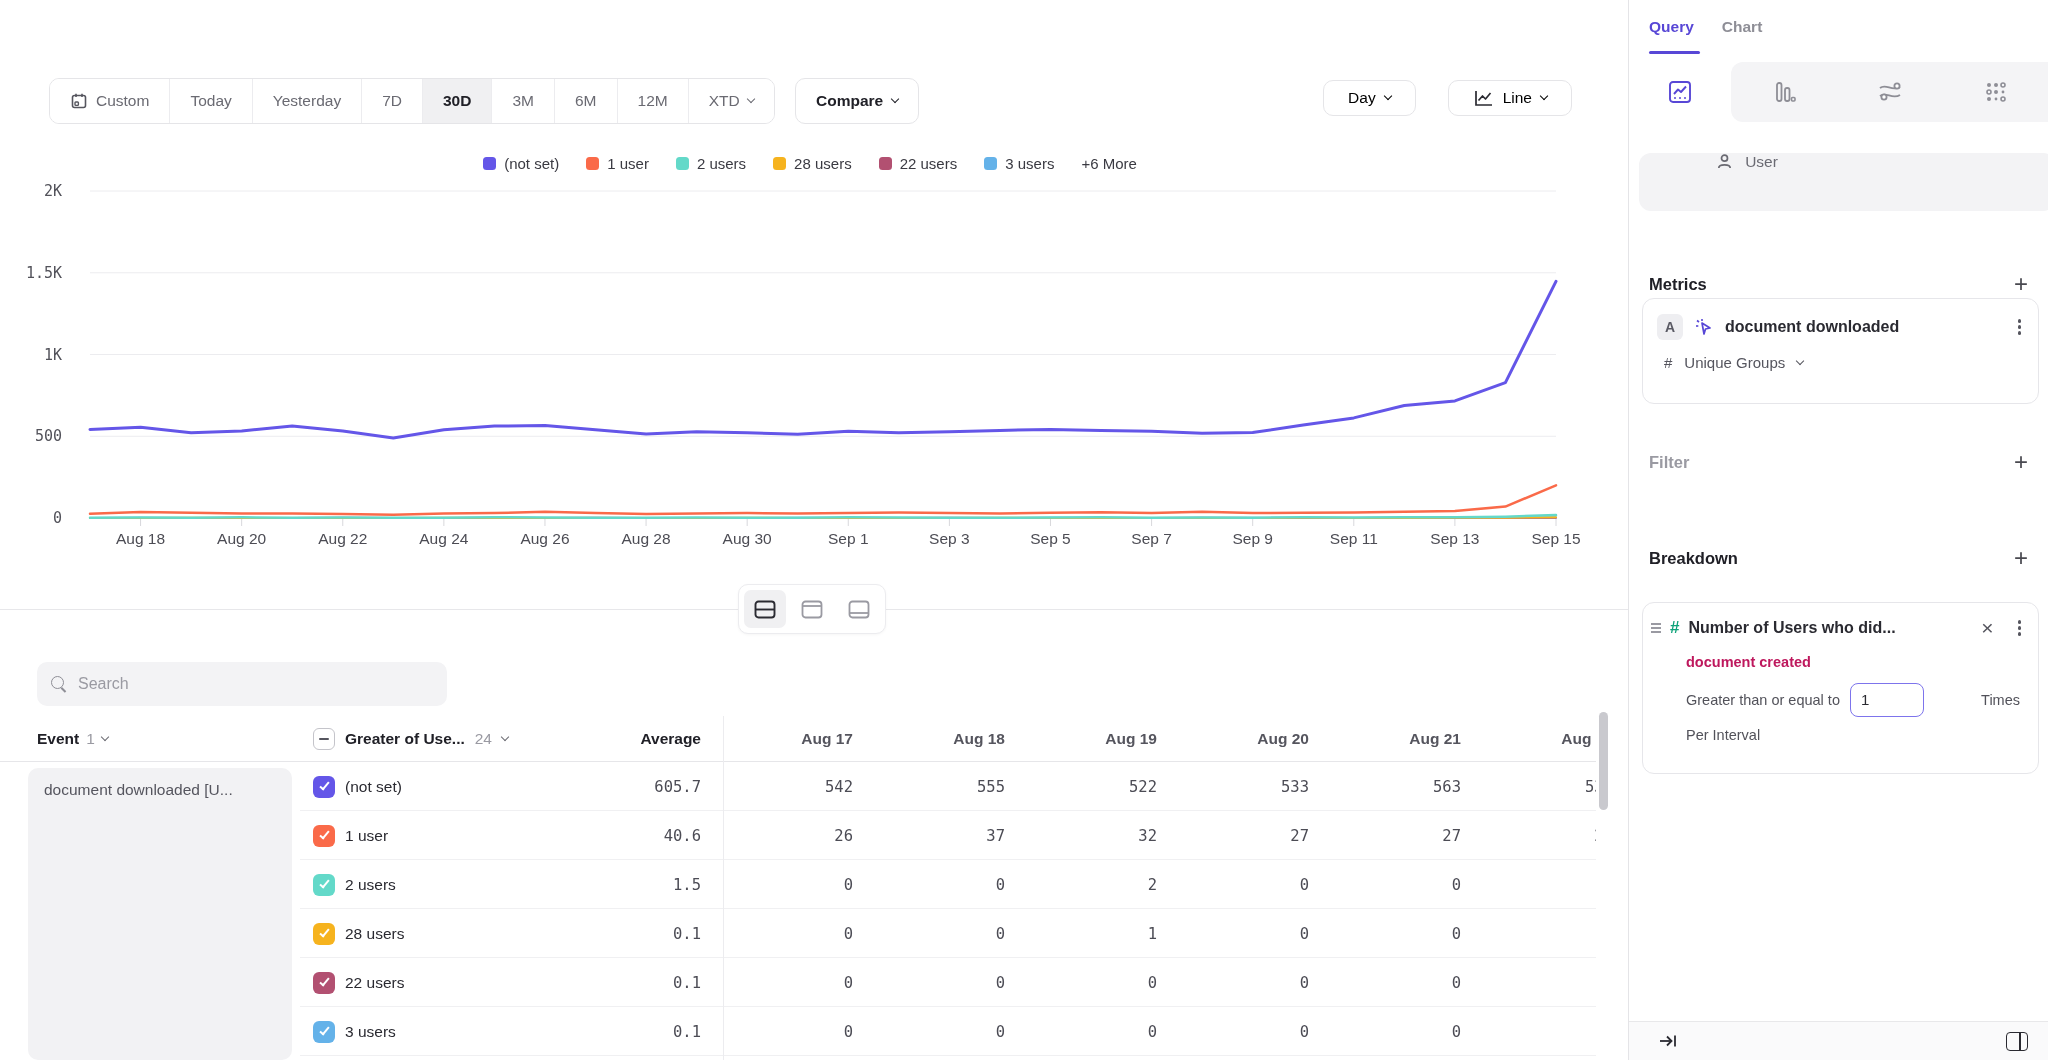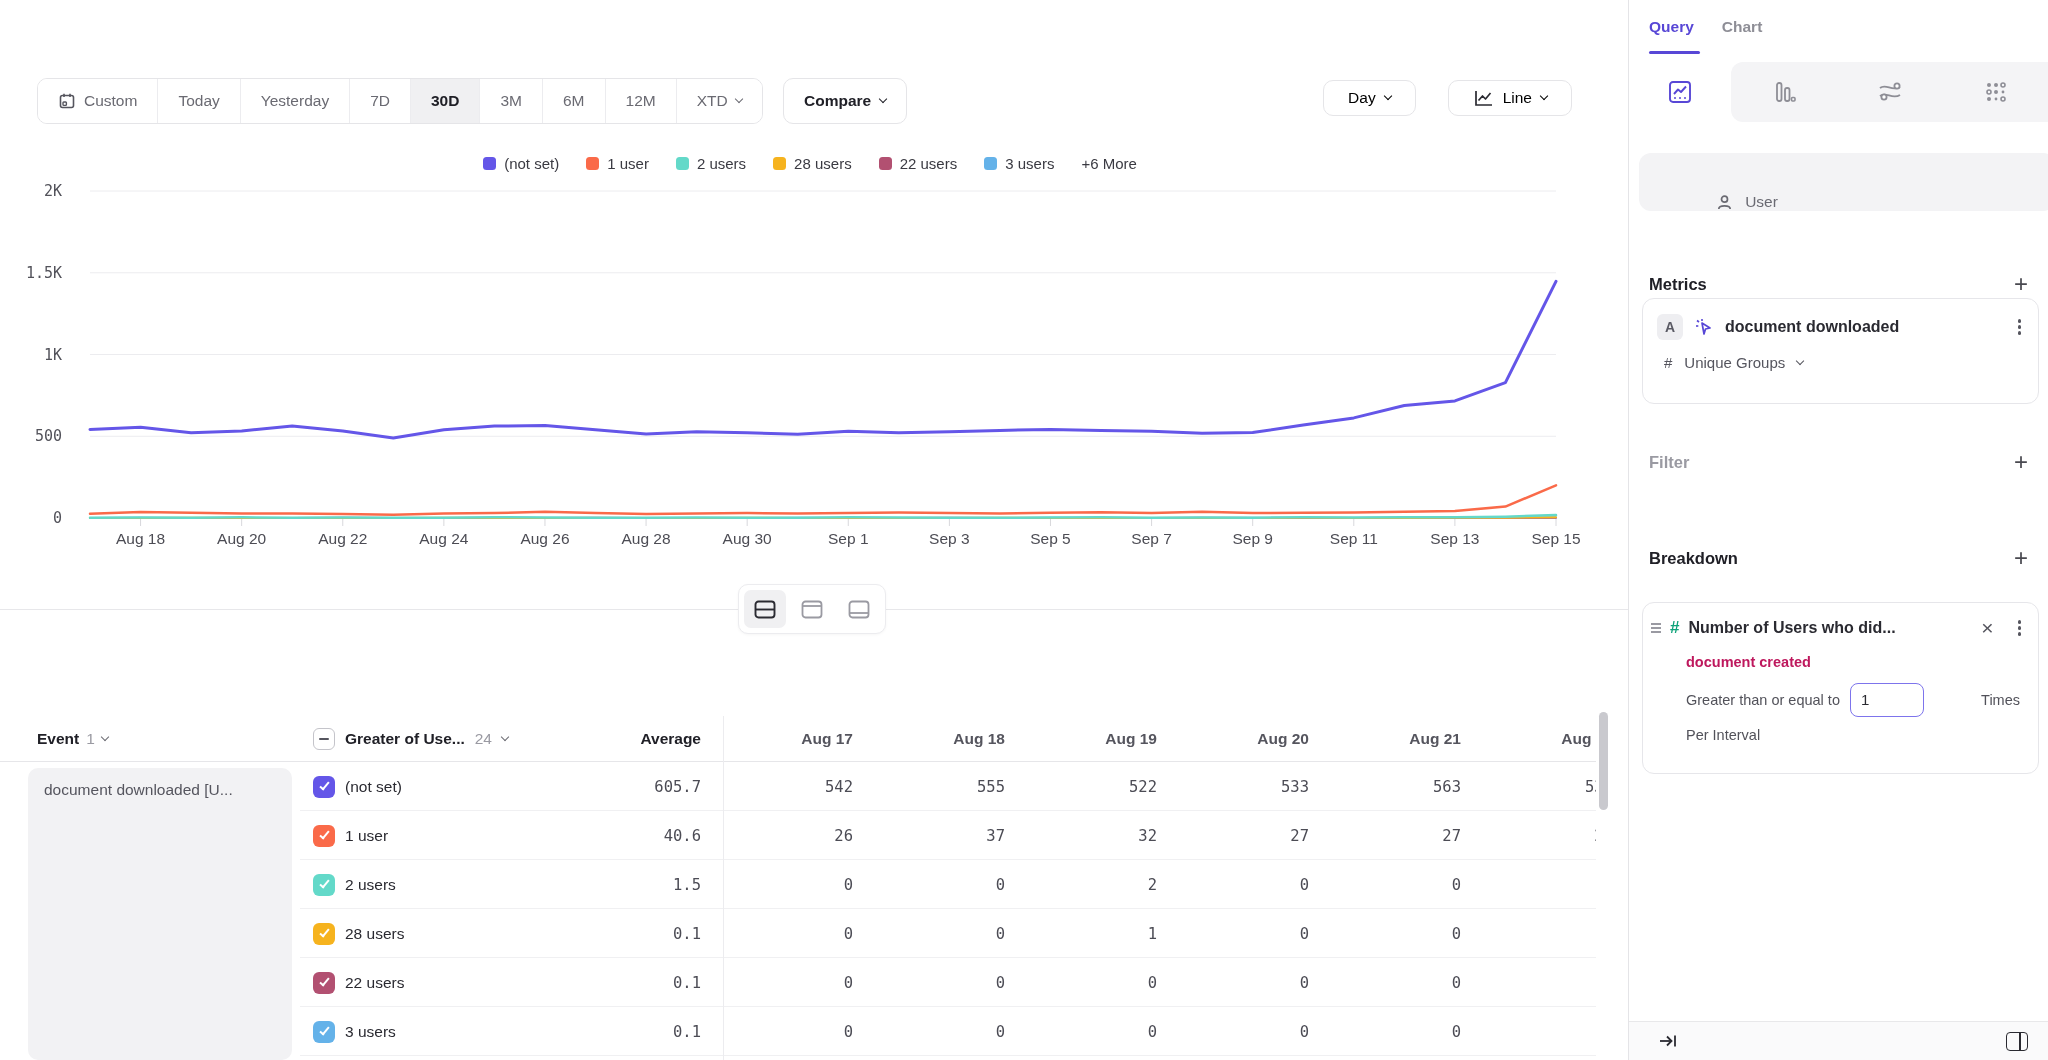--- a/index.html
+++ b/index.html
@@ -3,21 +3,21 @@
 <meta charset="utf-8">
 <style>
   * { margin:0; padding:0; box-sizing:border-box; }
   body { background:#fff; }
   .page { width:2048px; height:1060px; position:relative; background:#fff;
           font-family:"Liberation Sans",sans-serif; overflow:hidden; display:flex; color:#2a2a31; }
   .main { position:relative; width:1628px; height:1060px; flex:0 0 auto; }
   .panel { position:relative; width:420px; height:1060px; border-left:1px solid #e4e4e7; overflow:hidden; background:#fff; }
 
   
-  .toolbar { position:absolute; top:78px; left:0; right:0; height:46px; }
+  .toolbar { position:absolute; top:78px; left:12px; right:0; height:46px; }
   .range-group { position:absolute; left:37px; top:0; height:46px; display:flex; align-items:stretch;
                  border:1px solid #e5e5e8; border-radius:10px; overflow:hidden; background:#fff; }
   .range-btn { display:flex; align-items:center; gap:8px; padding:0 20px; font-size:15.5px; color:#6a6a72;
                border-right:1px solid #ececef; cursor:pointer; background:#fff; white-space:nowrap; }
   .range-btn:last-child { border-right:none; }
   .range-btn.active { background:#f0f0f2; color:#202027; font-weight:bold; }
   .compare-btn { position:absolute; left:783px; top:0; height:46px; display:flex; align-items:center; gap:9px;
                  padding:5px 20px; border:1px solid #e5e5e8; border-radius:10px; font-size:15.5px; color:#202027; font-weight:bold; background:#fff; }
   .tool-right { position:absolute; right:56px; top:2px; display:flex; gap:32px; }
   .sm-btn { height:36px; display:flex; align-items:center; gap:9px; padding:0 24px;
@@ -74,21 +74,21 @@
   
   .tabs { position:absolute; top:18px; left:20px; display:flex; gap:28px; }
   .tab { font-size:15.5px; color:#8e8e96; padding-bottom:12px; position:relative; font-weight:bold; }
   .tab.active { color:#5847d6; }
   .tab.active::after { content:''; position:absolute; left:0; right:-6px; bottom:-6px; height:3px; background:#5847d6; border-radius:2px; }
   .type-strip { position:absolute; top:62px; left:0; width:420px; height:60px; display:flex; }
   .type-cell { flex:1; display:flex; align-items:center; justify-content:center; background:#f4f4f6; }
   .type-cell:first-child { background:#fff; flex:0 0 102px; }
   .type-cell:nth-child(2) { border-bottom-left-radius:12px; border-top-left-radius:12px; }
   .scope-toggle { position:absolute; top:153px; left:10px; width:416px; height:58px; background:#f3f3f5; border-radius:12px; }
-  .scope-seg { position:absolute; top:0; bottom:0; display:flex; align-items:flex-end; justify-content:center; gap:12px; font-size:15.5px; }
+  .scope-seg { position:absolute; top:0; bottom:0; display:flex; align-items:flex-start; justify-content:center; gap:12px; font-size:15.5px; }
   .scope-user { left:0; width:216px; color:#6a6a72; }
   .scope-company { left:222px; right:6px; top:5px; bottom:5px; background:#fff; border-radius:9px;
                    box-shadow:0 1px 3px rgba(0,0,0,.10); color:#202027; font-weight:bold; }
   .sec-head { position:absolute; left:20px; right:20px; display:flex; justify-content:space-between; align-items:center; }
   .sec-title { font-size:16.5px; font-weight:bold; color:#202027; }
   .sec-title.dim { color:#9a9aa2; }
   .plus { font-size:24px; font-weight:normal; color:#494950; line-height:20px; }
   .card { position:absolute; left:13px; right:9px; border:1px solid #e6e6ea; border-radius:12px; background:#fff; }
   .metric-card { top:298px; height:106px; padding:15px 14px; }
   .mrow1 { display:flex; align-items:center; gap:11px; }
@@ -276,20 +276,24 @@
           </svg>
       </div>
       <div class="lt-btn">
         <svg width="22" height="19" viewBox="0 0 22 19">
             <rect x="1.5" y="1.5" width="19" height="16" rx="3" fill="none" stroke="#9a9aa2" stroke-width="1.8"></rect>
             <line x1="1.5" y1="13" x2="20.5" y2="13" stroke="#9a9aa2" stroke-width="1.8"></line>
           </svg>
       </div>
     </div>
 
+    <div class="search">
+      <span class="mag"></span>
+      <input type="text" placeholder="Search" style="">
+    </div>
 
     <div class="table">
       <div class="trow thead" id="table-header">
         <div class="hc-event">
           <span>Event</span>
           <span class="hc-count">1</span>
           <span class="chev sm" style="color:#6a6a72"></span>
         </div>
         <div class="hc-name">
           <span class="checkbox header">

